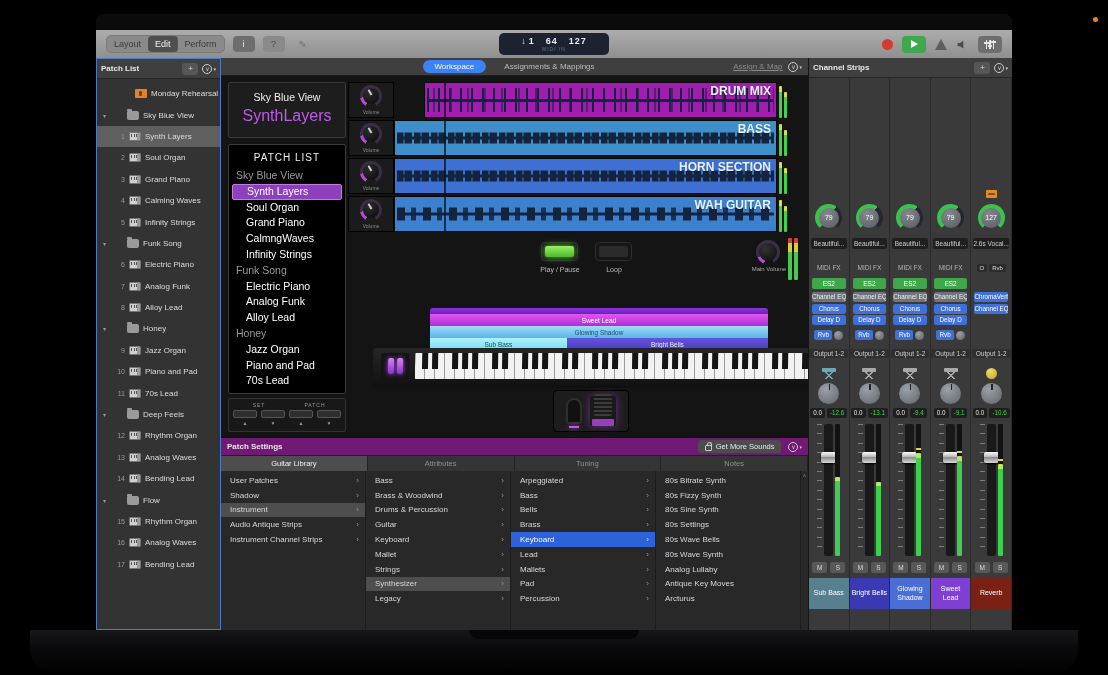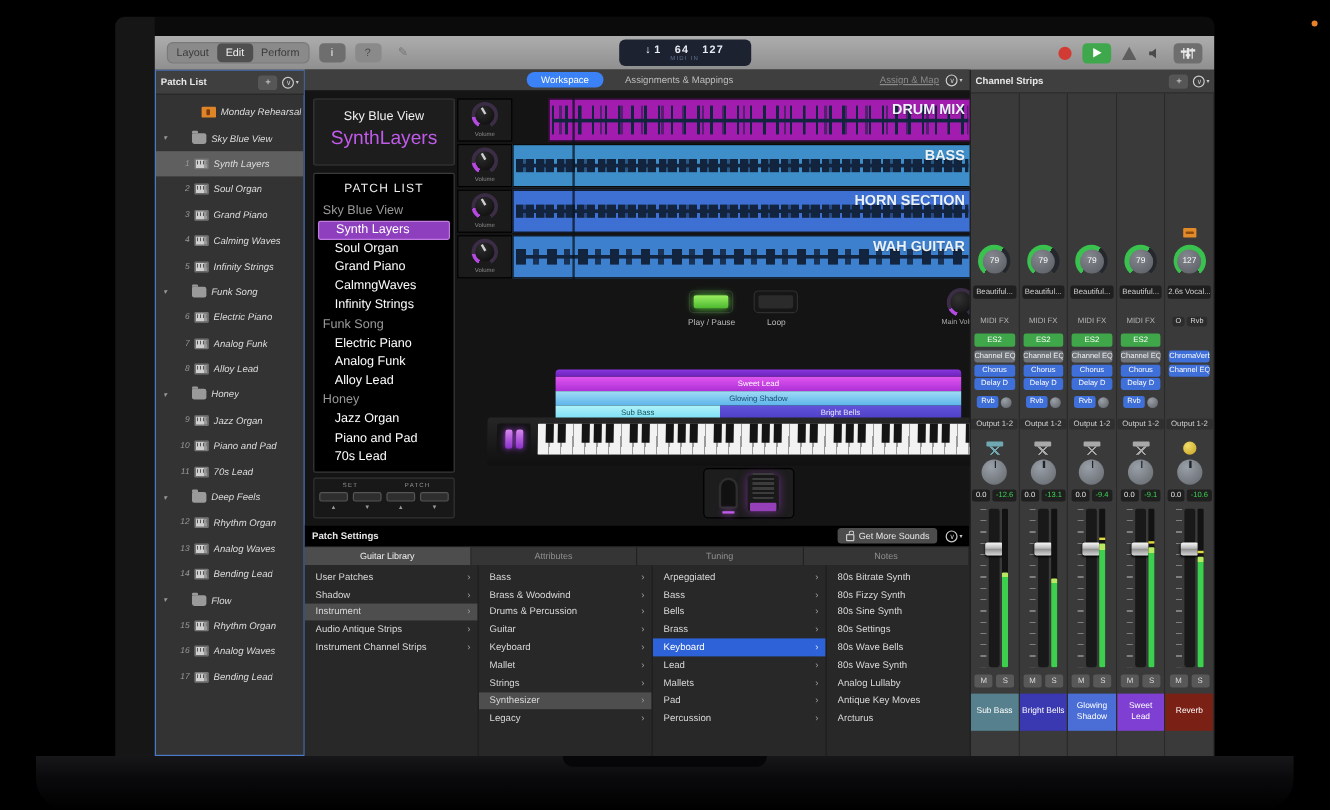--- a/index.html
+++ b/index.html
@@ -8,21 +8,21 @@
   .laptop { position:relative; width:1108px; height:675px; background:#000; }
   .base { position:absolute; left:30px; right:30px; top:630px; height:45px;
     background:linear-gradient(180deg,#17171a 0%,#0a0a0c 40%,#000 100%);
     border-radius:0 0 26px 26px; }
   .base::before { content:""; position:absolute; left:50%; top:0; width:170px; height:9px;
     margin-left:-85px; background:#060608; border-radius:0 0 10px 10px; }
   .status-dot { position:absolute; left:1093px; top:17px; width:5px; height:5px;
     border-radius:50%; background:#e8822a; }
   .screen { position:absolute; left:96px; top:14px; width:916px; height:616px;
     background:#161616; border-radius:8px 8px 0 0; overflow:hidden;
-    display:flex; flex-direction:column;padding-left:33px; }
+    display:flex; flex-direction:column; }
   .menustrip { height:16px; background:#0b0b0b; flex:none; }
 
   
   .toolbar { height:28px; flex:none; background:linear-gradient(180deg,#adadad,#8f8f8f);
     display:flex; align-items:center; padding:0 10px; position:relative; }
   .modes { display:flex; background:#8a8a8a; border-radius:5px; overflow:hidden; border:1px solid #7a7a7a; }
   .mode { font-size:9px; color:#3a3a3a; padding:3px 7px; }
   .mode.selected { background:#4f4f4f; color:#f0f0f0; border-radius:4px; }
   .tbtn { width:22px; height:16px; border-radius:4px; margin-left:8px; display:flex;
     align-items:center; justify-content:center; font-size:9px; color:#eee; }
@@ -51,21 +51,21 @@
   .pl-panel { width:125px; flex:none; background:#333; border:1px solid #4a7ac8; display:flex; flex-direction:column; }
   .panel-head { height:20px; flex:none; background:#3f3f3f; border-bottom:1px solid #262626;
     display:flex; align-items:center; padding:0 4px; gap:4px; }
   .panel-head .ttl { font-size:8px; font-weight:bold; color:#e8e8e8; flex:1; white-space:nowrap; overflow:hidden; }
   .mini-btn { min-width:16px; height:12px; background:#565656; border-radius:3px; color:#ddd;
     font-size:8px; display:flex; align-items:center; justify-content:center; }
   .gearmenu { display:flex; align-items:center; gap:1px; }
   .gearmenu .circ { width:10px; height:10px; border:1px solid #ccc; border-radius:50%; color:#ccc;
     font-size:6px; display:flex; align-items:center; justify-content:center; }
   .gearmenu .chv { font-size:5px; color:#ccc; }
-  .pl-list { flex:1; overflow:hidden; padding-top:4px;font-style:italic; }
+  .pl-list { flex:1; overflow:hidden; padding-top:4px; }
   .pl-row { height:21.4px; display:flex; align-items:center; font-size:8px; color:#ddd; padding-left:8px; position:relative; }
   .pl-row .disc { width:8px; font-size:6px; color:#999; flex:none; }
   .pl-row .num { width:12px; text-align:right; margin-right:4px; color:#9a9a9a; font-size:7px; flex:none; }
   .pl-row .ic { width:12px; height:9px; flex:none; margin-right:4px; border-radius:1px; position:relative; }
   .pl-row.concert { padding-left:14px; }
   .pl-row.concert .ic { background:#e08428; }
   .pl-row.concert .ic::after { content:""; position:absolute; left:4px; top:2px; width:3px; height:5px; background:#7a3c0c; border-radius:1px; }
   .pl-row.folder { padding-left:6px; }
   .pl-row.folder .ic { background:#9a9a9a; border-radius:1px 2px 2px 2px; }
   .pl-row.folder .ic::before { content:""; position:absolute; left:0; top:-2px; width:5px; height:2px; background:#9a9a9a; border-radius:1px 1px 0 0; }
@@ -159,21 +159,21 @@
   .pedals { position:absolute; left:332px; top:314px; width:76px; height:42px; background:#1d1d1d; border:1px solid #000; border-radius:4px;
     display:flex; align-items:center; justify-content:center; gap:8px; }
   .ped1 { width:16px; height:26px; background:#111; border-radius:8px 8px 3px 3px; border:2px solid #2e2e2e; position:relative; }
   .ped1::after { content:""; position:absolute; left:1px; right:1px; bottom:-6px; height:2px; background:#c05ae8; box-shadow:0 0 5px #b44ae0; }
   .ped2 { width:26px; height:30px; background:#1a1a1a; border-radius:3px; position:relative; box-shadow:0 0 8px rgba(176,64,224,.55); }
   .ped2::before { content:""; position:absolute; left:4px; right:4px; top:-2px; height:22px; background:repeating-linear-gradient(180deg,#3c3c3c 0 2px,#181818 2px 4px); border-radius:2px; }
   .ped2::after { content:""; position:absolute; left:2px; right:2px; bottom:0; height:7px; background:#b44ae0; opacity:.8; border-radius:1px; }
 
   
   .ps { height:193px; flex:none; background:#2a2a2a; border-top:1px solid #111; display:flex; flex-direction:column; }
-  .ps-head { height:18px; flex:none; background:#000000; border-bottom:1px solid #202020; display:flex; align-items:center; padding:0 6px; }
+  .ps-head { height:18px; flex:none; background:#701a75; border-bottom:1px solid #202020; display:flex; align-items:center; padding:0 6px; }
   .ps-head .ttl { flex:1; font-size:8px; font-weight:bold; color:#e8e8e8; }
   .gms { height:13px; background:#4c4c4c; border-radius:3px; display:flex; align-items:center; gap:4px; padding:0 7px; margin-right:7px; }
   .gms .bag { width:7px; height:6px; border:1px solid #ccc; border-radius:1px; position:relative; margin-top:3px; }
   .gms .bag::before { content:""; position:absolute; left:1px; top:-4px; width:3px; height:3px; border:1px solid #ccc; border-bottom:none; border-radius:3px 3px 0 0; }
   .gms span { font-size:7.5px; color:#e8e8e8; }
   .ps-tabs { height:15px; flex:none; background:#353535; display:flex; }
   .ps-tab { flex:1; border-right:1px solid #222; display:flex; align-items:center; justify-content:center; font-size:7.5px; color:#8f8f8f; }
   .ps-tab.selected { background:#4d4d4d; color:#f0f0f0; }
   .ps-cols { flex:1; display:flex; min-height:0; }
   .ps-col { width:145px; flex:none; border-right:1px solid #1c1c1c; background:#282828; padding-top:2px; overflow:hidden; }

